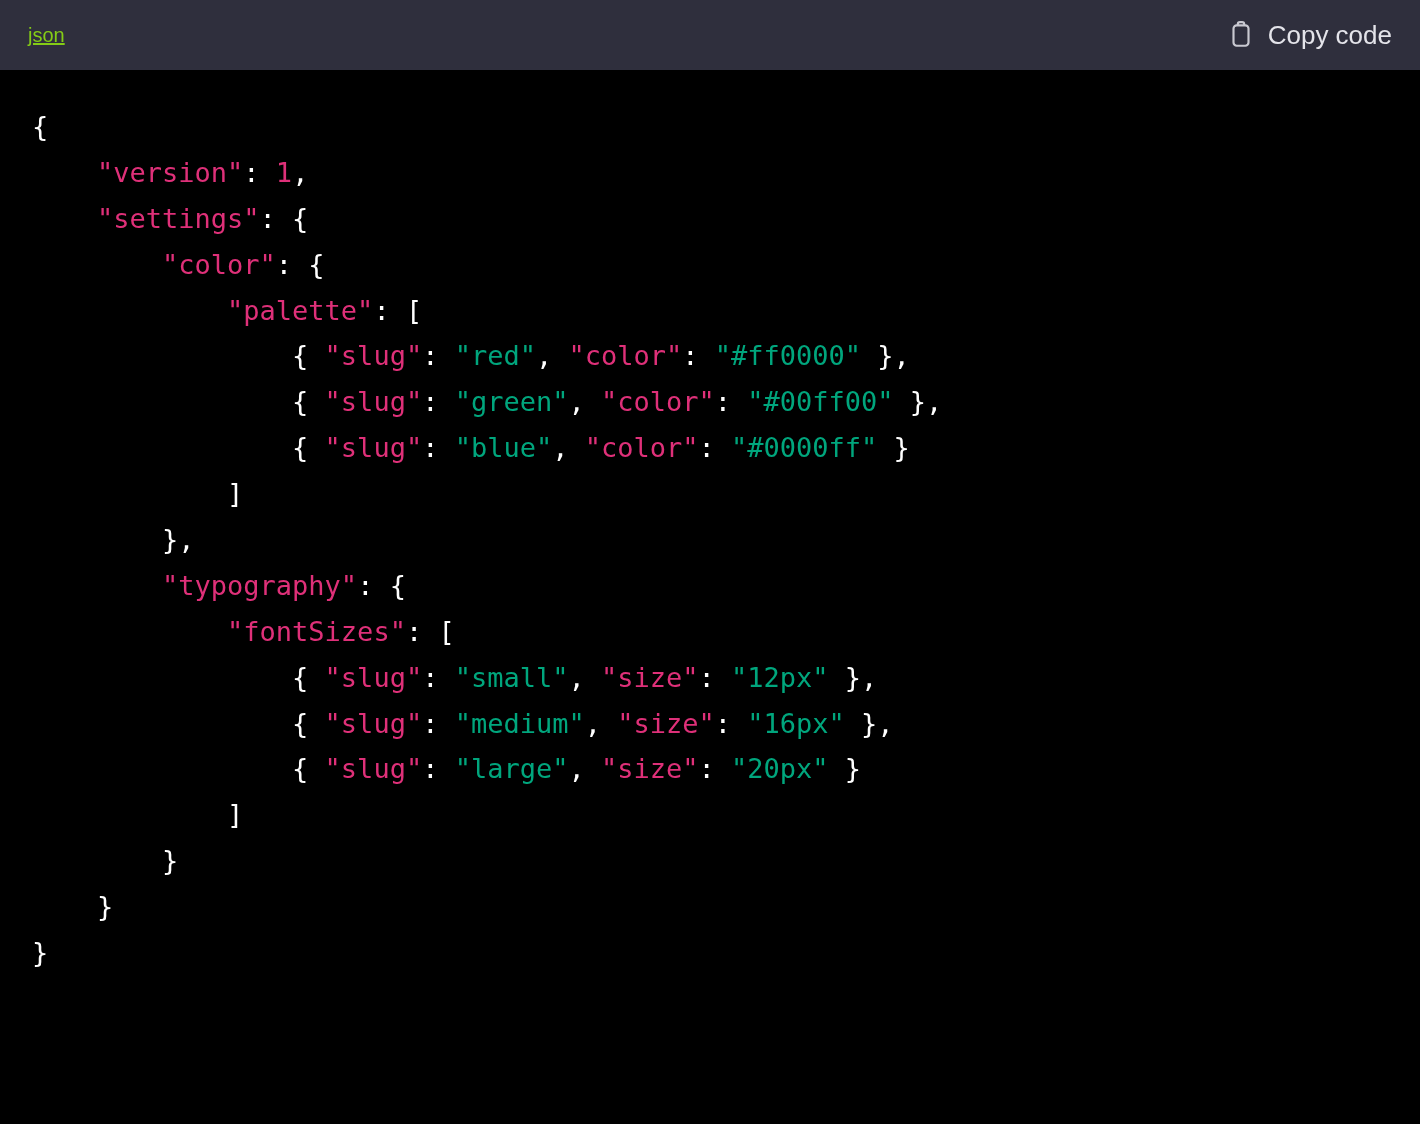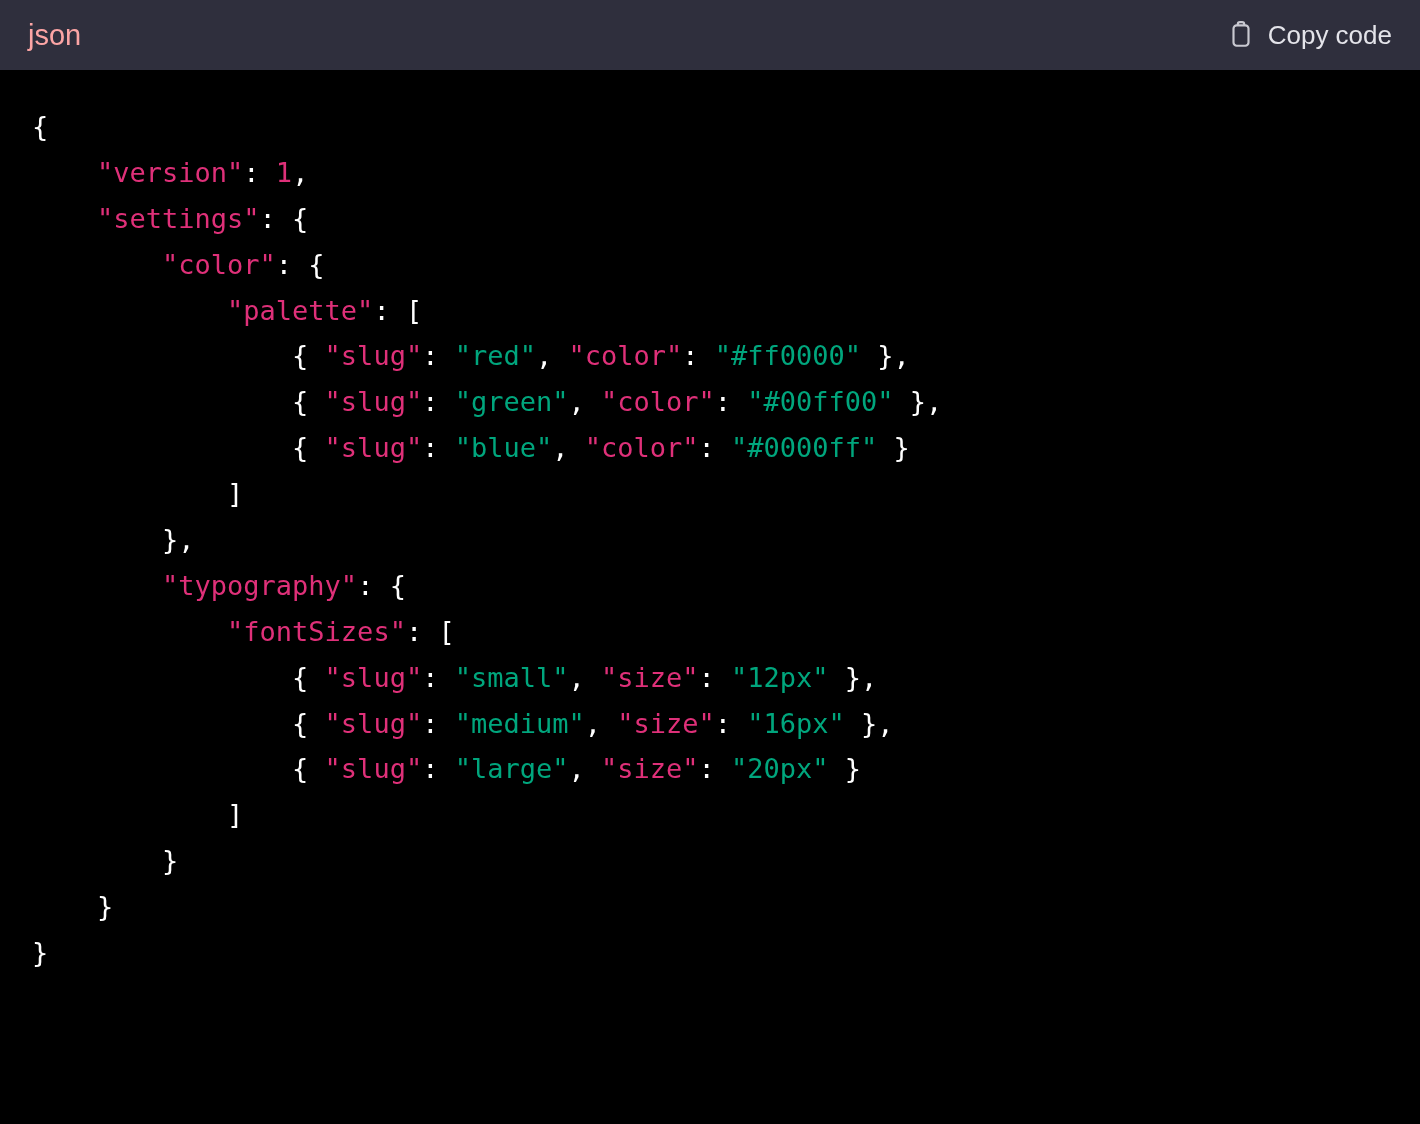--- a/index.html
+++ b/index.html
@@ -16,23 +16,24 @@
     }
     .header {
       background: #2f2f3d;
       height: 70px;
       display: flex;
       align-items: center;
       justify-content: space-between;
       padding: 0 28px;
     }
     .lang-label {
-      color: #fca5a5;
-      font-size: 29px;
+      color: #84cc16;
+      font-size: 20px;
       font-family: -apple-system, BlinkMacSystemFont, "Segoe UI", Helvetica, Arial, sans-serif;
+      text-decoration: underline;
     }
     .copy-group {
       display: flex;
       align-items: center;
       gap: 14px;
       cursor: pointer;
     }
     .copy-icon {
       width: 26px;
       height: 30px;

